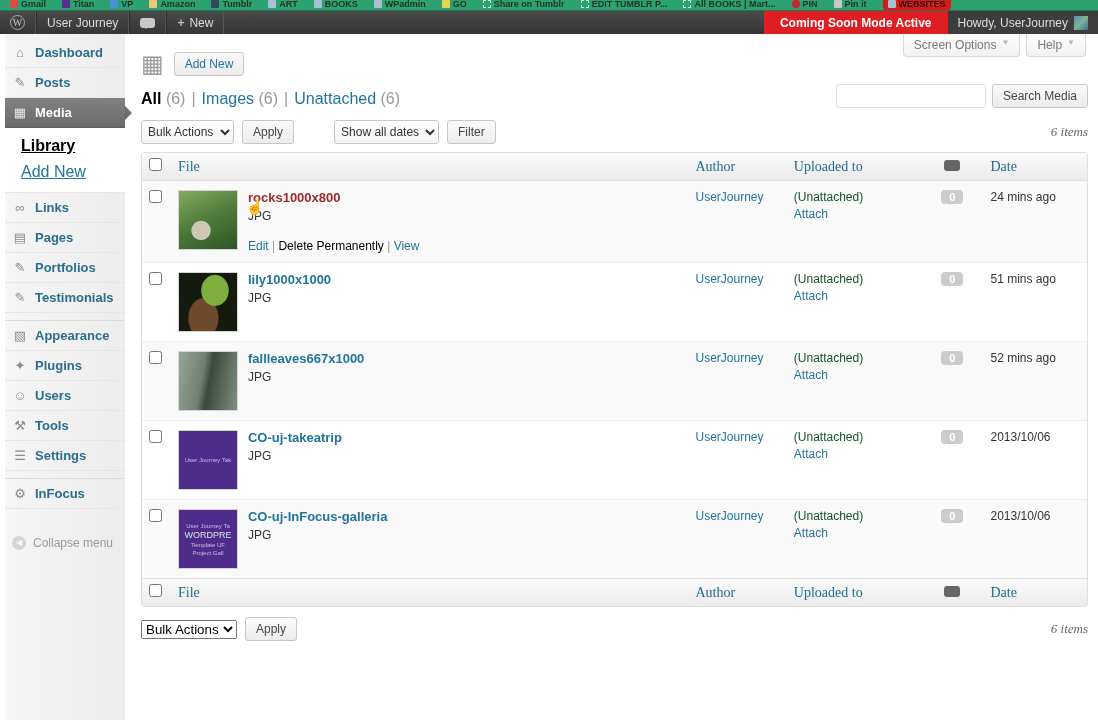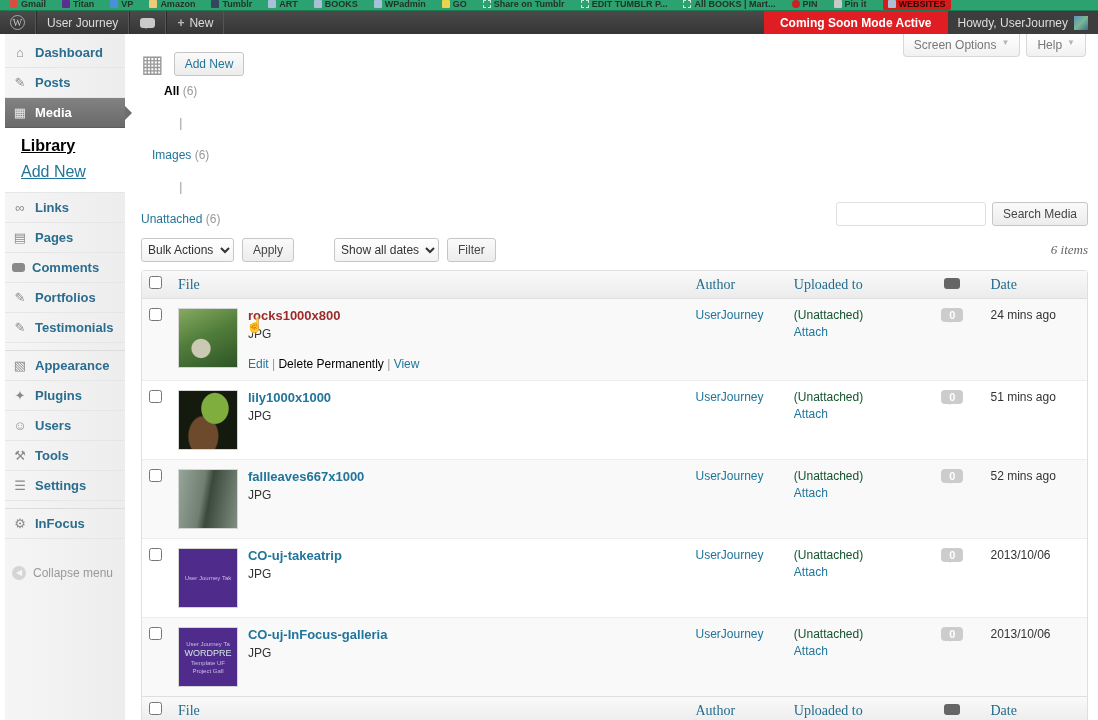--- a/index.html
+++ b/index.html
@@ -73,21 +73,21 @@
 
   .title-row { display:flex; align-items:center; gap:10px; padding-top:16px; }
   .page-icon { font-size:24px; color:#999; }
   h1.page-title { font-size:26px; font-weight:normal; color:#5a5a5a; letter-spacing:-0.5px; }
   .button { background:linear-gradient(#fafafa,#ececec); border:1px solid #c6c6c6;
     border-radius:3px; font-size:12px; color:#464646; padding:4px 10px; cursor:pointer;
     font-family:"Liberation Sans",sans-serif; }
   .button.blue-text { color:#21759b; }
 
   .subsub-row { display:flex; justify-content:space-between; align-items:flex-end; margin-top:6px; }
-  .filters { font-size:12px; color:#999; display:flex; align-items:center; gap:18px;flex-direction:column; }
+  .filters { font-size:16px; color:#999; display:flex; align-items:center; gap:6px; }
   .filters a { color:#21759b; text-decoration:none; cursor:pointer; }
   .filters a.active { color:#000; font-weight:bold; }
   .filters .count { color:#999; font-weight:normal; }
   .search-box { display:flex; align-items:center; gap:6px;padding-left:44px; }
   .search-box input { width:150px; height:24px; border:1px solid #dfdfdf; border-radius:3px;
     padding:2px 5px; font-size:12px; }
 
   .toolbar { display:flex; align-items:center; gap:8px; margin-top:12px; }
   .toolbar select { height:24px; font-size:12px; border:1px solid #c6c6c6; border-radius:3px;
     background:linear-gradient(#fff,#f3f3f3); color:#333; padding:0 2px; }
@@ -254,24 +254,20 @@
         <div class="sub-item current">Library</div>
         <div class="sub-item">Add New</div>
       </div>
       <div class="menu-item">
         <span class="mi-icon">∞</span>
         <span>Links</span>
       </div>
       <div class="menu-item">
         <span class="mi-icon">▤</span>
         <span>Pages</span>
-      </div>
-      <div class="menu-item">
-        <span class="mini-bubble"></span>
-        <span>Comments</span>
       </div>
       <div class="menu-item">
         <span class="mi-icon">✎</span>
         <span>Portfolios</span>
       </div>
       <div class="menu-item">
         <span class="mi-icon">✎</span>
         <span>Testimonials</span>
       </div>
       <div class="menu-item group-start">

